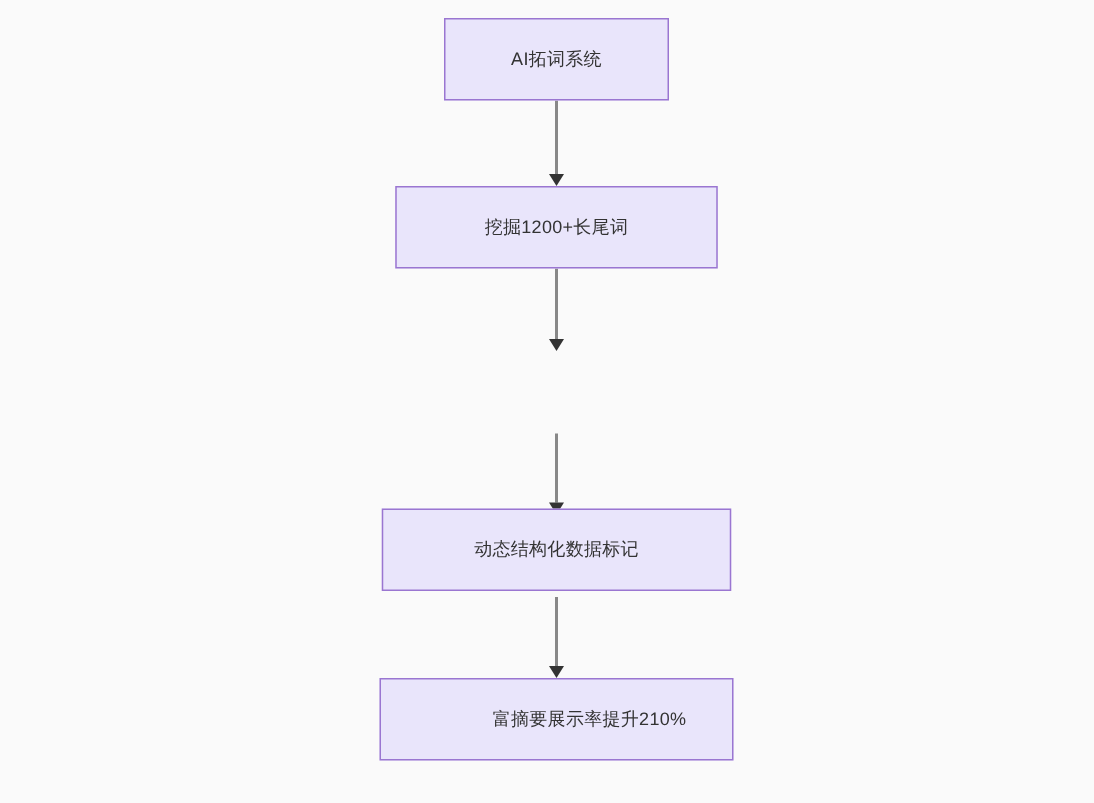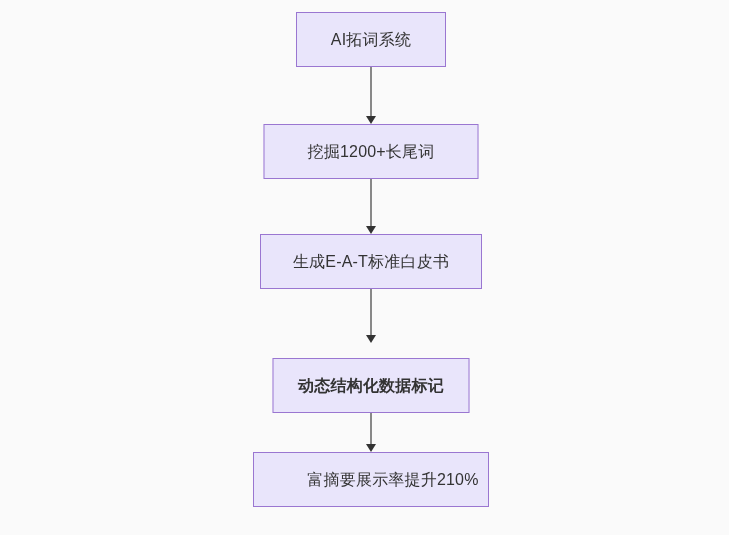--- a/index.html
+++ b/index.html
@@ -25,21 +25,21 @@
     box-sizing: border-box;
     background: #e9e5fb;
     border: 1.4px solid #9a76d1;
     display: flex;
     align-items: center;
     justify-content: center;
     transform: translateX(-50%);
   }
 
   .node-label {
-    font-size: 16px;
+    font-size: 12px;
     line-height: 1.2;
     color: #333333;
     letter-spacing: 0.2px;
     white-space: nowrap;
     text-align: center;
   }
 
   .edge {
     position: absolute;
     transform: translateX(-50%);
@@ -93,25 +93,22 @@
   </div>
 
   <div class="node" style="left:371px; top:12px; width:150px; height:55px;">
     <span class="node-label">AI拓词系统</span>
   </div>
 
   <div class="node" style="left:371px; top:124px; width:215px; height:55px;">
     <span class="node-label">挖掘1200+长尾词</span>
   </div>
 
-  <div class="node" style="left:371px; top:234px; width:222px; height:55px;">
-    <span class="node-label">生成E-A-T标准白皮书</span>
-  </div>
 
-  <div class="node" style="left:371px; top:358px; width:197px; height:55px;font-weight:bold;">
+  <div class="node" style="left:371px; top:339px; width:233px; height:55px;">
     <span class="node-label">动态结构化数据标记</span>
   </div>
 
   <div class="node" style="left:371px; top:452px; width:236px; height:55px;padding-left:44px;">
     <span class="node-label">富摘要展示率提升210%</span>
   </div>
 
 </div>
 
 </body></html>

